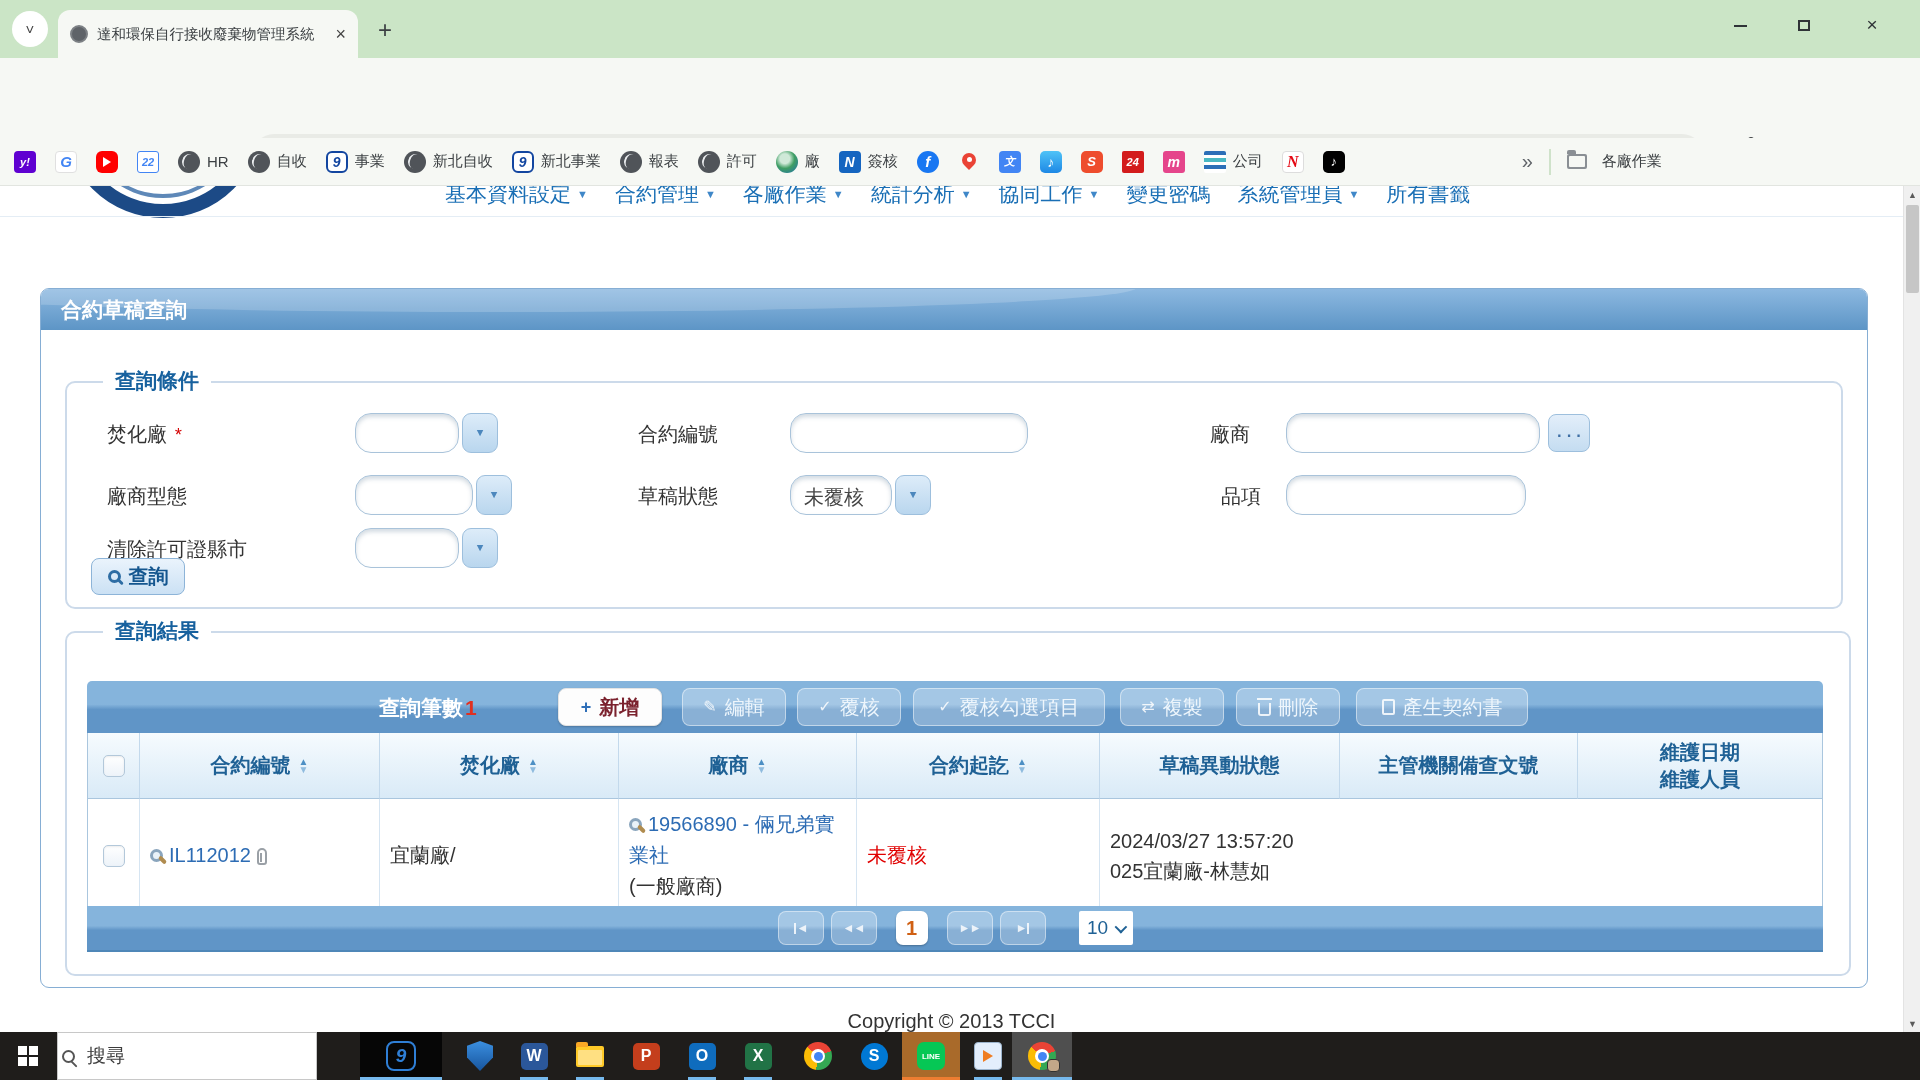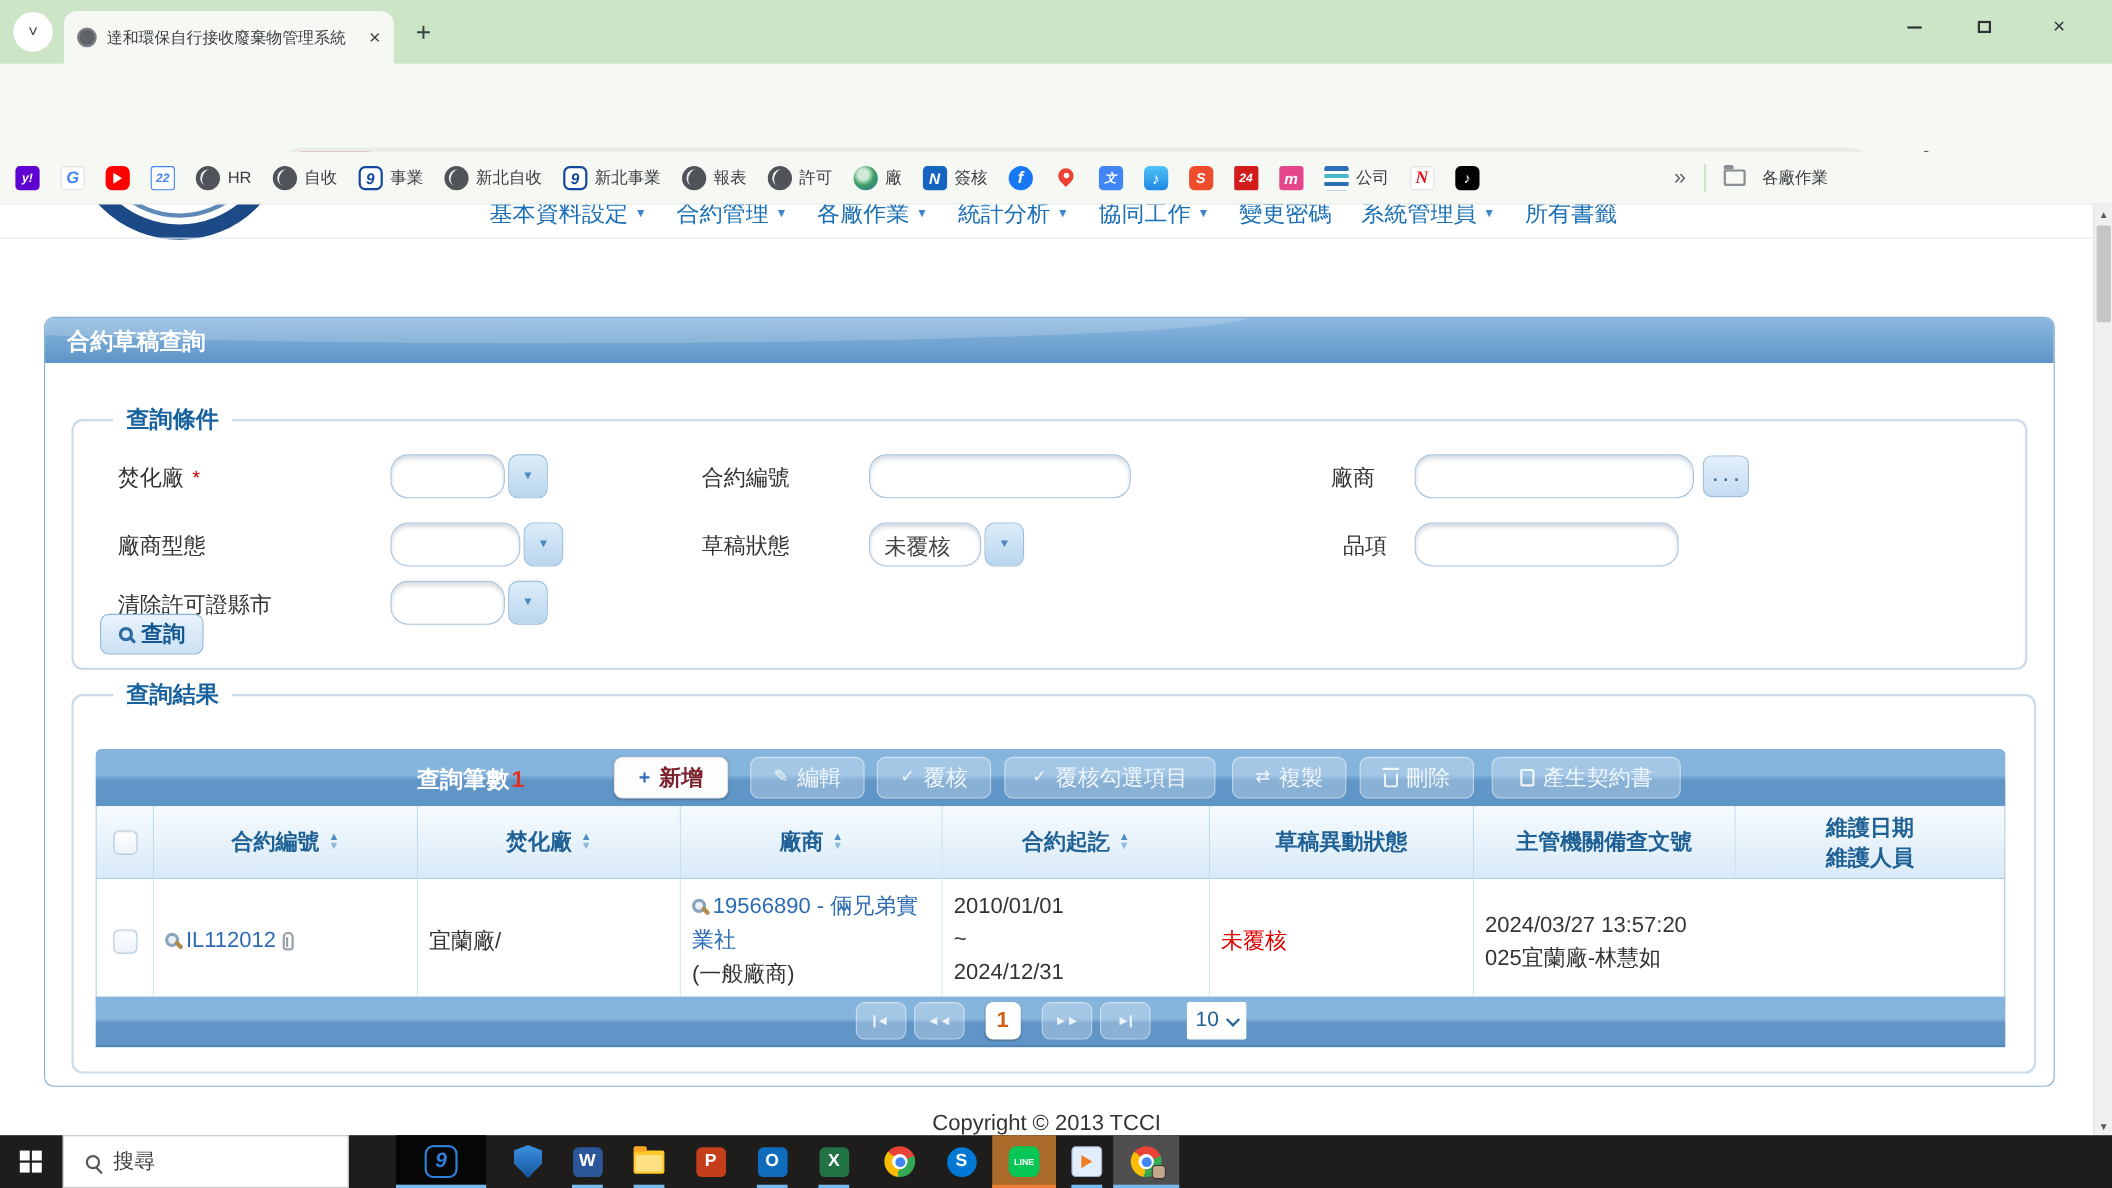--- a/index.html
+++ b/index.html
@@ -166,21 +166,21 @@
   .chev { width:9px; height:9px; border-right:2.5px solid #1f6195; border-bottom:2.5px solid #1f6195; transform:rotate(45deg) translateY(-2px); }
 
   .footer { position:absolute; left:0; top:824px; width:1903px; text-align:center; font-size:20px; color:#333; }
 
   
   .taskbar { position:absolute; left:0; top:1032px; width:1920px; height:48px; background:#1f1d1b; display:flex; align-items:stretch; }
   .tk { position:absolute; top:0; height:48px; display:flex; align-items:center; justify-content:center; }
   .start { left:0; width:56px; }
   .win { display:grid; grid-template-columns:9px 9px; grid-template-rows:9px 9px; gap:2px; }
   .win i { background:#fff; }
-  .tksearch { left:57px; width:260px; background:#fff; border:1px solid #c8c8c8; gap:12px; justify-content:flex-start; padding-left:20px; }
+  .tksearch { left:57px; width:260px; background:#fff; border:1px solid #c8c8c8; gap:12px; justify-content:flex-start; padding-left:4px; }
   .tkmag { width:13px; height:13px; border:2px solid #555; border-radius:50%; position:relative; }
   .tkmag::after { content:""; position:absolute; right:-5px; bottom:-4px; width:8px; height:2px; background:#555; border-radius:1px; transform:rotate(45deg); }
   .tksearch span { font-size:19px; color:#3c3c3c; }
   .appbox { width:56px; }
   .underline { position:absolute; left:14px; bottom:0; width:28px; height:3px; background:#76b9ed; }
   .nineapp { left:360px; width:82px; background:#060606; }
   .nineapp .underline { left:0; width:82px; }
   .nine-ico { width:30px; height:30px; border:2px solid #2f7fd6; border-radius:8px; color:#2f7fd6; font-size:19px; font-weight:bold; font-style:italic;
     display:flex; align-items:center; justify-content:center; }
   .shield { width:26px; height:30px; background:linear-gradient(#3b8fe0,#17559e); clip-path:polygon(50% 0,100% 16%,100% 55%,50% 100%,0 55%,0 16%); }
@@ -531,25 +531,20 @@
                 <span class="cb"></span>
               </div>
             <div class="td c">
               <span><span class="cellmag"></span><span class="lnk">IL112012</span><span class="clip"></span></span>
             </div>
             <div class="td c">宜蘭廠/</div>
             <div class="td" style="line-height:31px;">
               <span class="cellmag"></span><span class="lnk">19566890 - 倆兄弟實業社</span>
               <span style="display:block;">(一般廠商)</span>
             </div>
-            <div class="td" style="line-height:30px;">
-              <span style="display:block;">2010/01/01</span>
-              <span style="display:block;">~</span>
-              <span style="display:block;">2024/12/31</span>
-            </div>
             <div class="td c">
                 <span class="red">未覆核</span>
               </div>
             <div class="td c" style="line-height:30px;">
               <span>
                   <span style="display:block;">2024/03/27 13:57:20</span>
                   <span style="display:block;">025宜蘭廠-林慧如</span>
                 </span>
             </div>
           </div>

